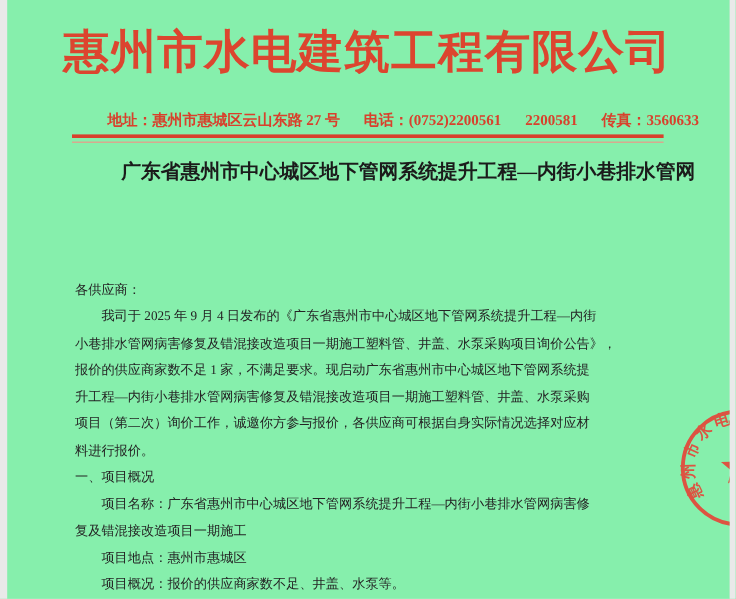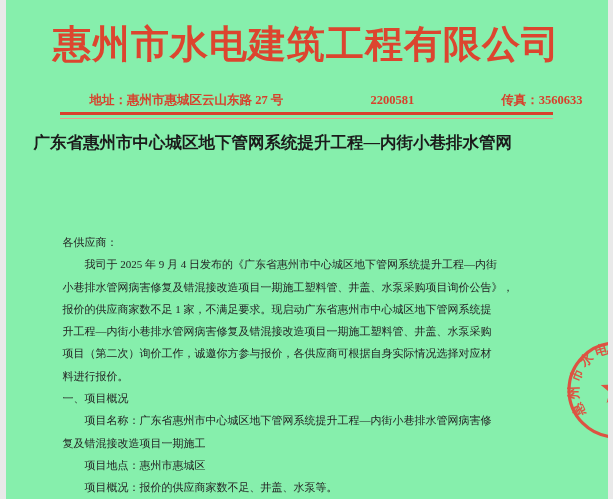--- a/index.html
+++ b/index.html
@@ -16,21 +16,21 @@
   .contact-row {
     position:absolute; top:92px; left:54px; width:493px;
     display:flex; justify-content:space-between; align-items:baseline;
     color:#d8402c; font-weight:bold; font-size:12.5px; white-space:nowrap;margin-left:30px;
   }
   .rule-wrap { position:absolute; top:112px; left:54px; width:493px; }
   .rule-thick { height:3px; background:#d8402c; }
   .rule-thin  { height:1px; background:#eb9a88; margin-top:3px; }
   .doc-title {
     position:absolute; top:125px; left:28px; right:28px;
-    text-align:left; font-weight:bold; color:#1b1b1b;
+    text-align:right; font-weight:bold; color:#1b1b1b;
     font-size:16.5px; line-height:35px;
   }
   .doc-title .t-line { white-space:nowrap; }
   .body-text {
     position:absolute; top:231px; left:57px; width:512px;
     color:#242424; font-size:11px; line-height:22.3px;
   }
   .b-line { white-space:nowrap; }
   .b-line.indent { text-indent:2em; }
   .seal {
@@ -43,20 +43,21 @@
 </style>
 </head>
 <body>
 
 <div class="page">
 
   <div class="company-name">惠州市水电建筑工程有限公司</div>
 
   <div class="contact-row">
     <span>地址：惠州市惠城区云山东路 27 号</span>
+    <span>电话：(0752)2200561</span>
     <span>2200581</span>
     <span>传真：3560633</span>
   </div>
 
   <div class="rule-wrap">
     <div class="rule-thick"></div>
     <div class="rule-thin"></div>
   </div>
 
   <div class="doc-title">

